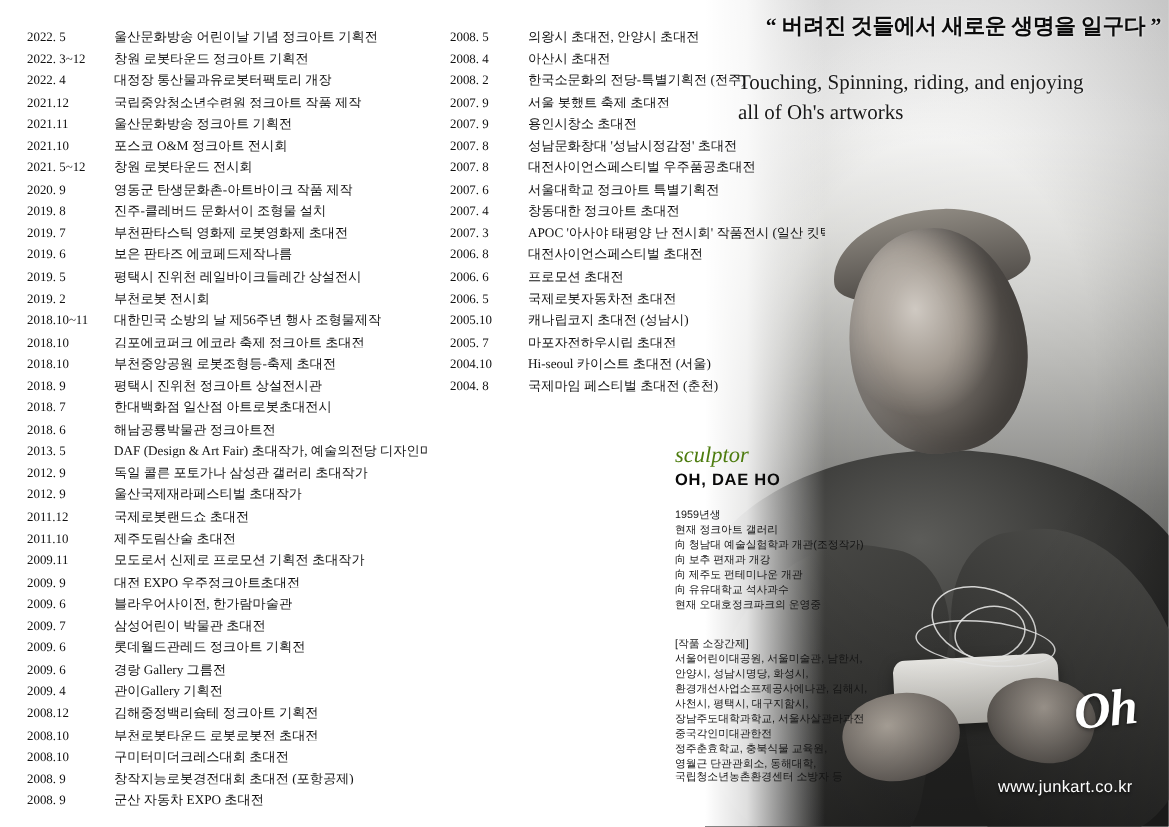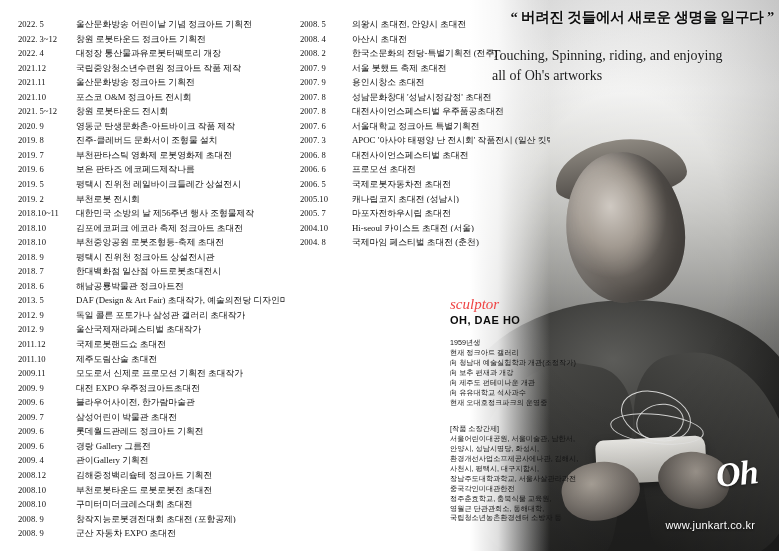--- a/index.html
+++ b/index.html
@@ -113,21 +113,21 @@
     color:#1a1a1a;
     text-shadow:0 0 2px rgba(255,255,255,.85);
   }
 
   
   .sculptor{
     position:absolute;left:450px;top:296px;
     font-family:"Liberation Serif", serif;
     font-style:italic;
     font-size:15px;
-    color:#ef4444;
+    color:#4d7c0f;
   }
   .artist-name{
     position:absolute;left:450px;top:314px;
     font-family:"Liberation Sans", sans-serif;
     font-weight:bold;
     font-size:11px;
     letter-spacing:.5px;
     color:#0a0a0a;
   }
 
@@ -427,20 +427,24 @@
       </div>
       <div class="row">
         <span class="yr">2007. 8</span>
         <span class="txt">대전사이언스페스티벌 우주품공초대전</span>
       </div>
       <div class="row">
         <span class="yr">2007. 6</span>
         <span class="txt">서울대학교 정크아트 특별기획전</span>
       </div>
       <div class="row">
+        <span class="yr">2007. 4</span>
+        <span class="txt">창동대한 정크아트 초대전</span>
+      </div>
+      <div class="row">
         <span class="yr">2007. 3</span>
         <span class="txt">APOC '아사야 태평양 난 전시회' 작품전시 (일산 킷텍스)</span>
       </div>
       <div class="row">
         <span class="yr">2006. 8</span>
         <span class="txt">대전사이언스페스티벌 초대전</span>
       </div>
       <div class="row">
         <span class="yr">2006. 6</span>
         <span class="txt">프로모션 초대전</span>

